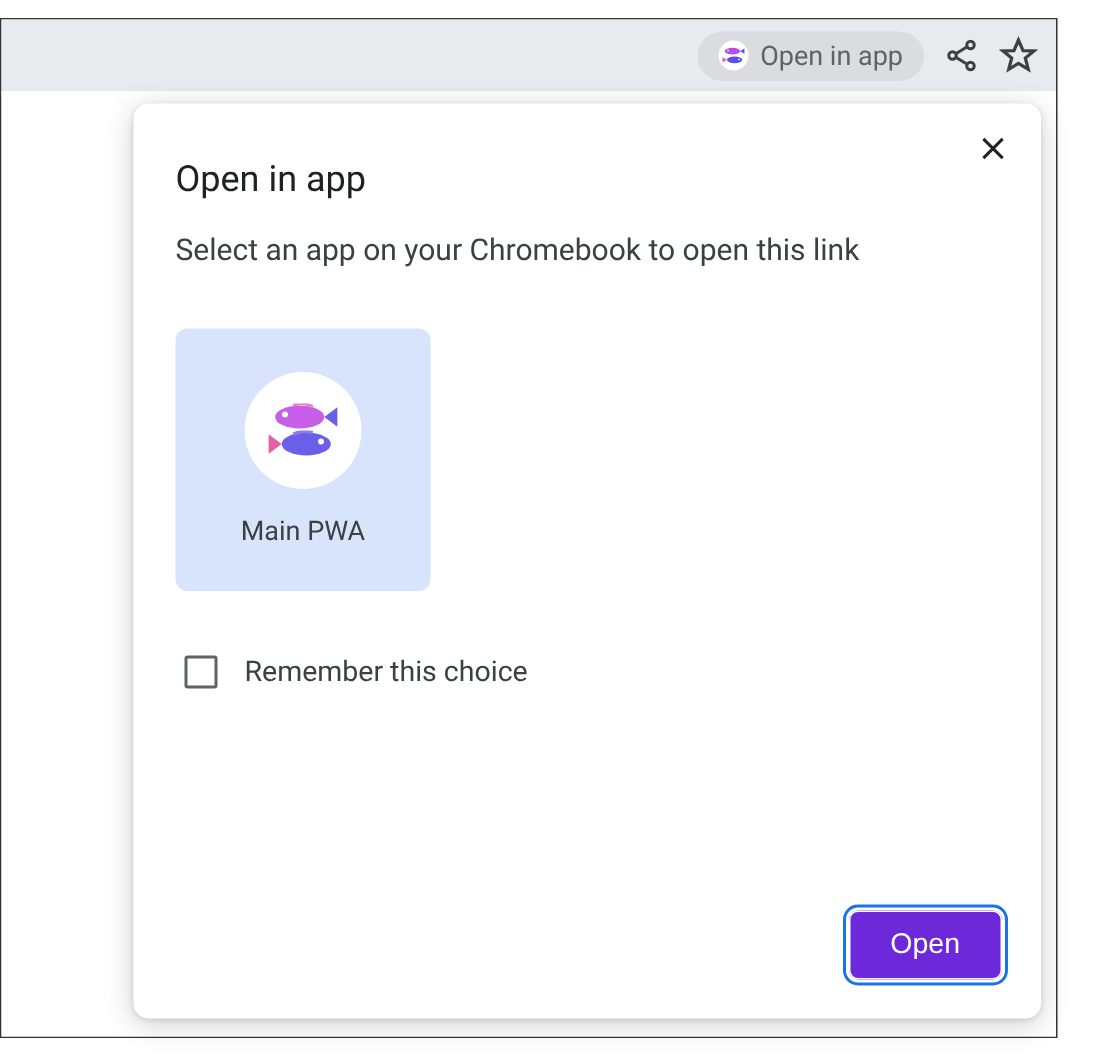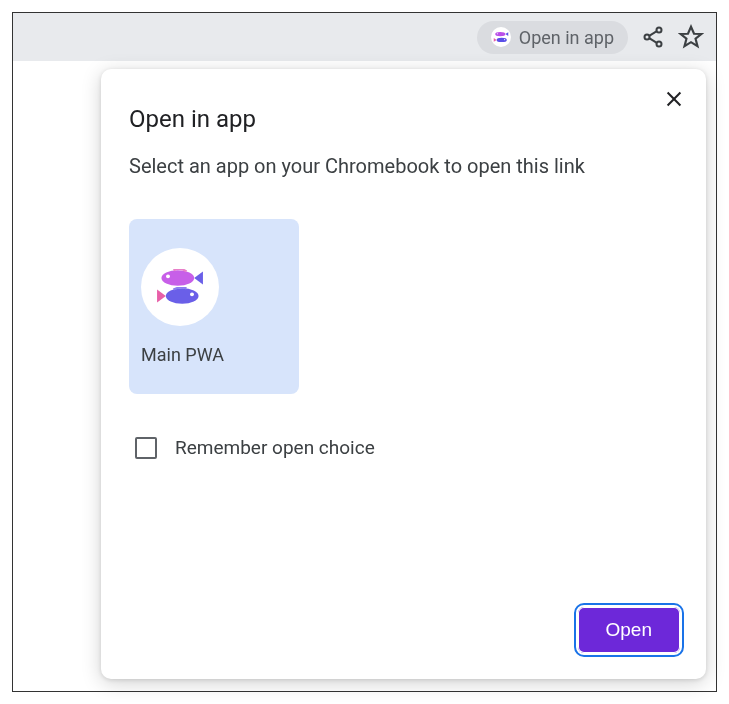--- a/index.html
+++ b/index.html
@@ -6,21 +6,21 @@
     body {
       font-family: 'Roboto', 'Segoe UI', Arial, sans-serif;
       background: #fff;
       width: 729px;
       height: 704px;
       position: relative;
       overflow: hidden;
     }
     .frame {
       position: absolute;
-      left: 12px;
+      left: 0;
       top: 12px;
       width: 705px;
       height: 680px;
       border: 1px solid #333;
       background: #fff;
     }
     .toolbar {
       position: absolute;
       left: 0; right: 0; top: 0;
       height: 48px;
@@ -104,20 +104,21 @@
       display: flex;
       gap: 16px;
     }
     .app-tile {
       width: 170px;
       height: 175px;
       background: #d7e4fb;
       border-radius: 8px;
       display: flex;
       flex-direction: column;
+      align-items: center;
       justify-content: center;
       cursor: pointer;
       padding: 12px;
     }
     .app-tile-icon {
       width: 78px; height: 78px;
       border-radius: 50%;
       background: #fff;
       display: flex;
       flex-direction: column;
@@ -231,20 +232,20 @@
             <circle cx="33" cy="6.5" r="1.8" fill="#fff"></circle>
             <path d="M 16 2 Q 22 -1 28 1" stroke="#8a7ff0" stroke-width="2" fill="none"></path>
           </svg>
         </div>
         <div class="app-tile-label">Main PWA</div>
       </div>
     </div>
 
     <div class="remember-row">
       <div class="checkbox"></div>
-      <span class="remember-label">Remember open choice</span>
+      <span class="remember-label">Remember this choice</span>
     </div>
 
     <div class="dialog-actions">
       <button class="primary-btn">Open</button>
     </div>
   </div>
 </div>
 
 </body></html>

